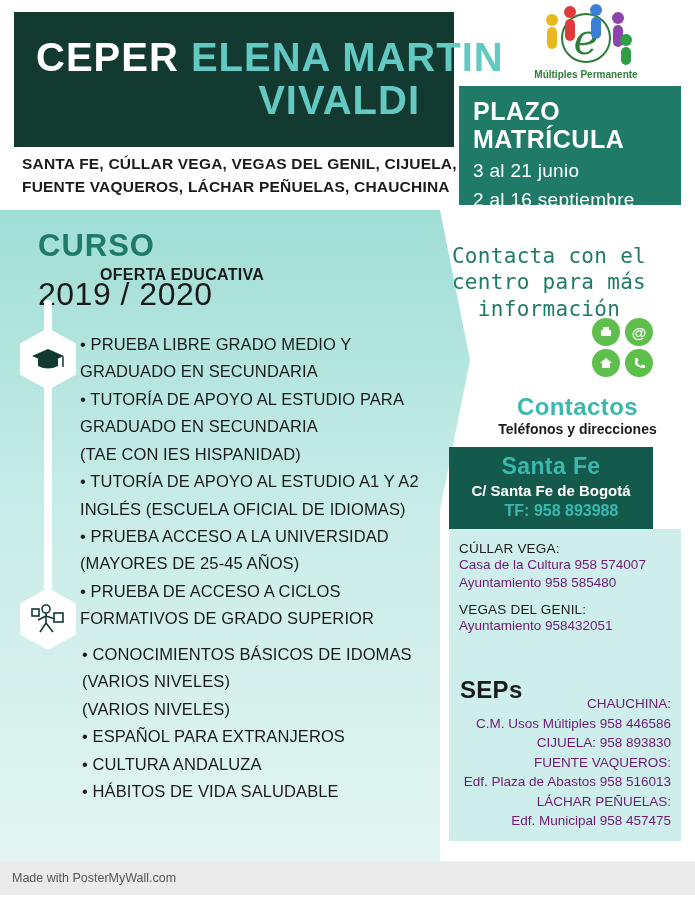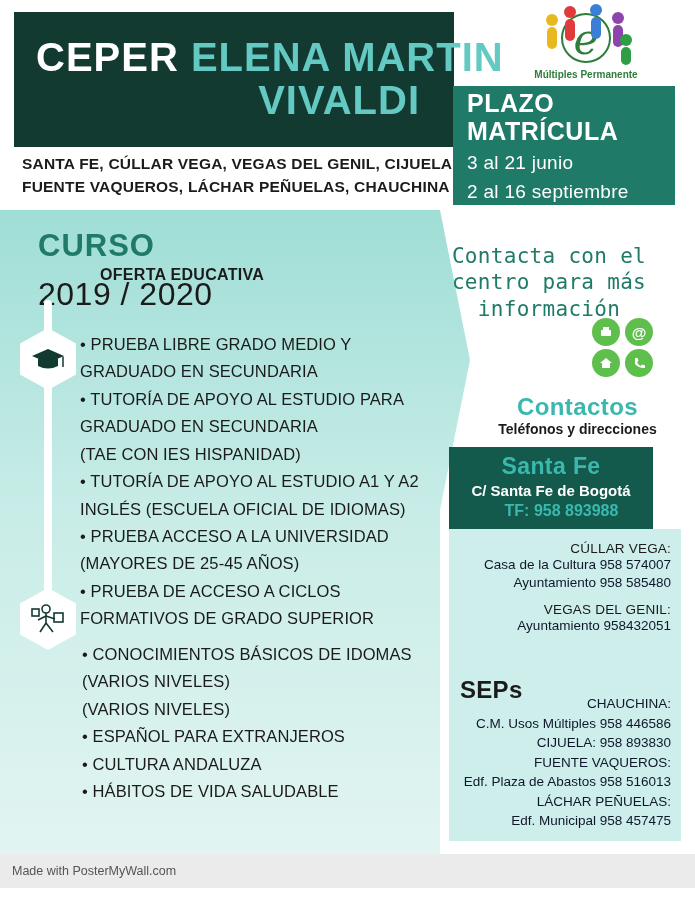--- a/index.html
+++ b/index.html
@@ -74,24 +74,24 @@
   .logo-caption {
     font-size: 10px;
     color: #2f7d3a;
     font-weight: bold;
     margin-top: 1px;
   }
 
   
   .plazo {
     position: absolute;
-    right: 20px; top: 86px;
+    right: 14px; top: 86px;
     width: 222px; height: 119px;
     background: #1f7a68;
-    padding: 4px 12px 8px 14px;
+    padding: 12px 12px 8px 14px;
   }
   .plazo-title {
     font-size: 25px;
     font-weight: bold;
     color: #ffffff;
     letter-spacing: 0.5px;
     line-height: 1.1;
     text-transform: uppercase;
   }
   .plazo-line {
@@ -246,29 +246,29 @@
   .santafe-addr { font-size: 15px; font-weight: bold; margin-top: 2px; }
   .santafe-tf { font-size: 16px; font-weight: bold; color: #3bb8ae; margin-top: 3px; margin-left: 21px; }
 
   .contacts-panel {
     position: absolute;
     left: 449px; top: 529px;
     width: 232px; height: 312px;
     background: #cdeeea;
     padding: 12px 10px 10px 10px;
   }
-  .ct-group { text-align: right; margin-bottom: 10px; }
+  .ct-group { text-align: left; margin-bottom: 10px; }
   .ct-name {
     font-size: 13.5px;
     color: #1b1b1b;
     letter-spacing: 0.2px;
   }
   .ct-line {
     font-size: 13.5px;
-    color: #0f172a;
+    color: #701a75;
     line-height: 1.35;
   }
   .seps-title {
     position: absolute;
     left: 460px; top: 676px;
     font-size: 24px;
     font-weight: bold;
     color: #1b1b1b;
     letter-spacing: 0.3px;
   }
@@ -277,21 +277,21 @@
     left: 449px; top: 694px;
     width: 232px;
     text-align: right;
     padding-right: 10px;
   }
   .seps-list .ct-line { font-size: 13.5px; line-height: 1.45; }
 
   
   .footer {
     position: absolute;
-    left: 0; bottom: 12px;
+    left: 0; bottom: 5px;
     width: 695px; height: 34px;
     background: #ebebeb;
     display: flex;
     align-items: center;
     padding-left: 12px;
     font-size: 12.5px;
     color: #555555;
     text-align: center;
   }
 </style>

